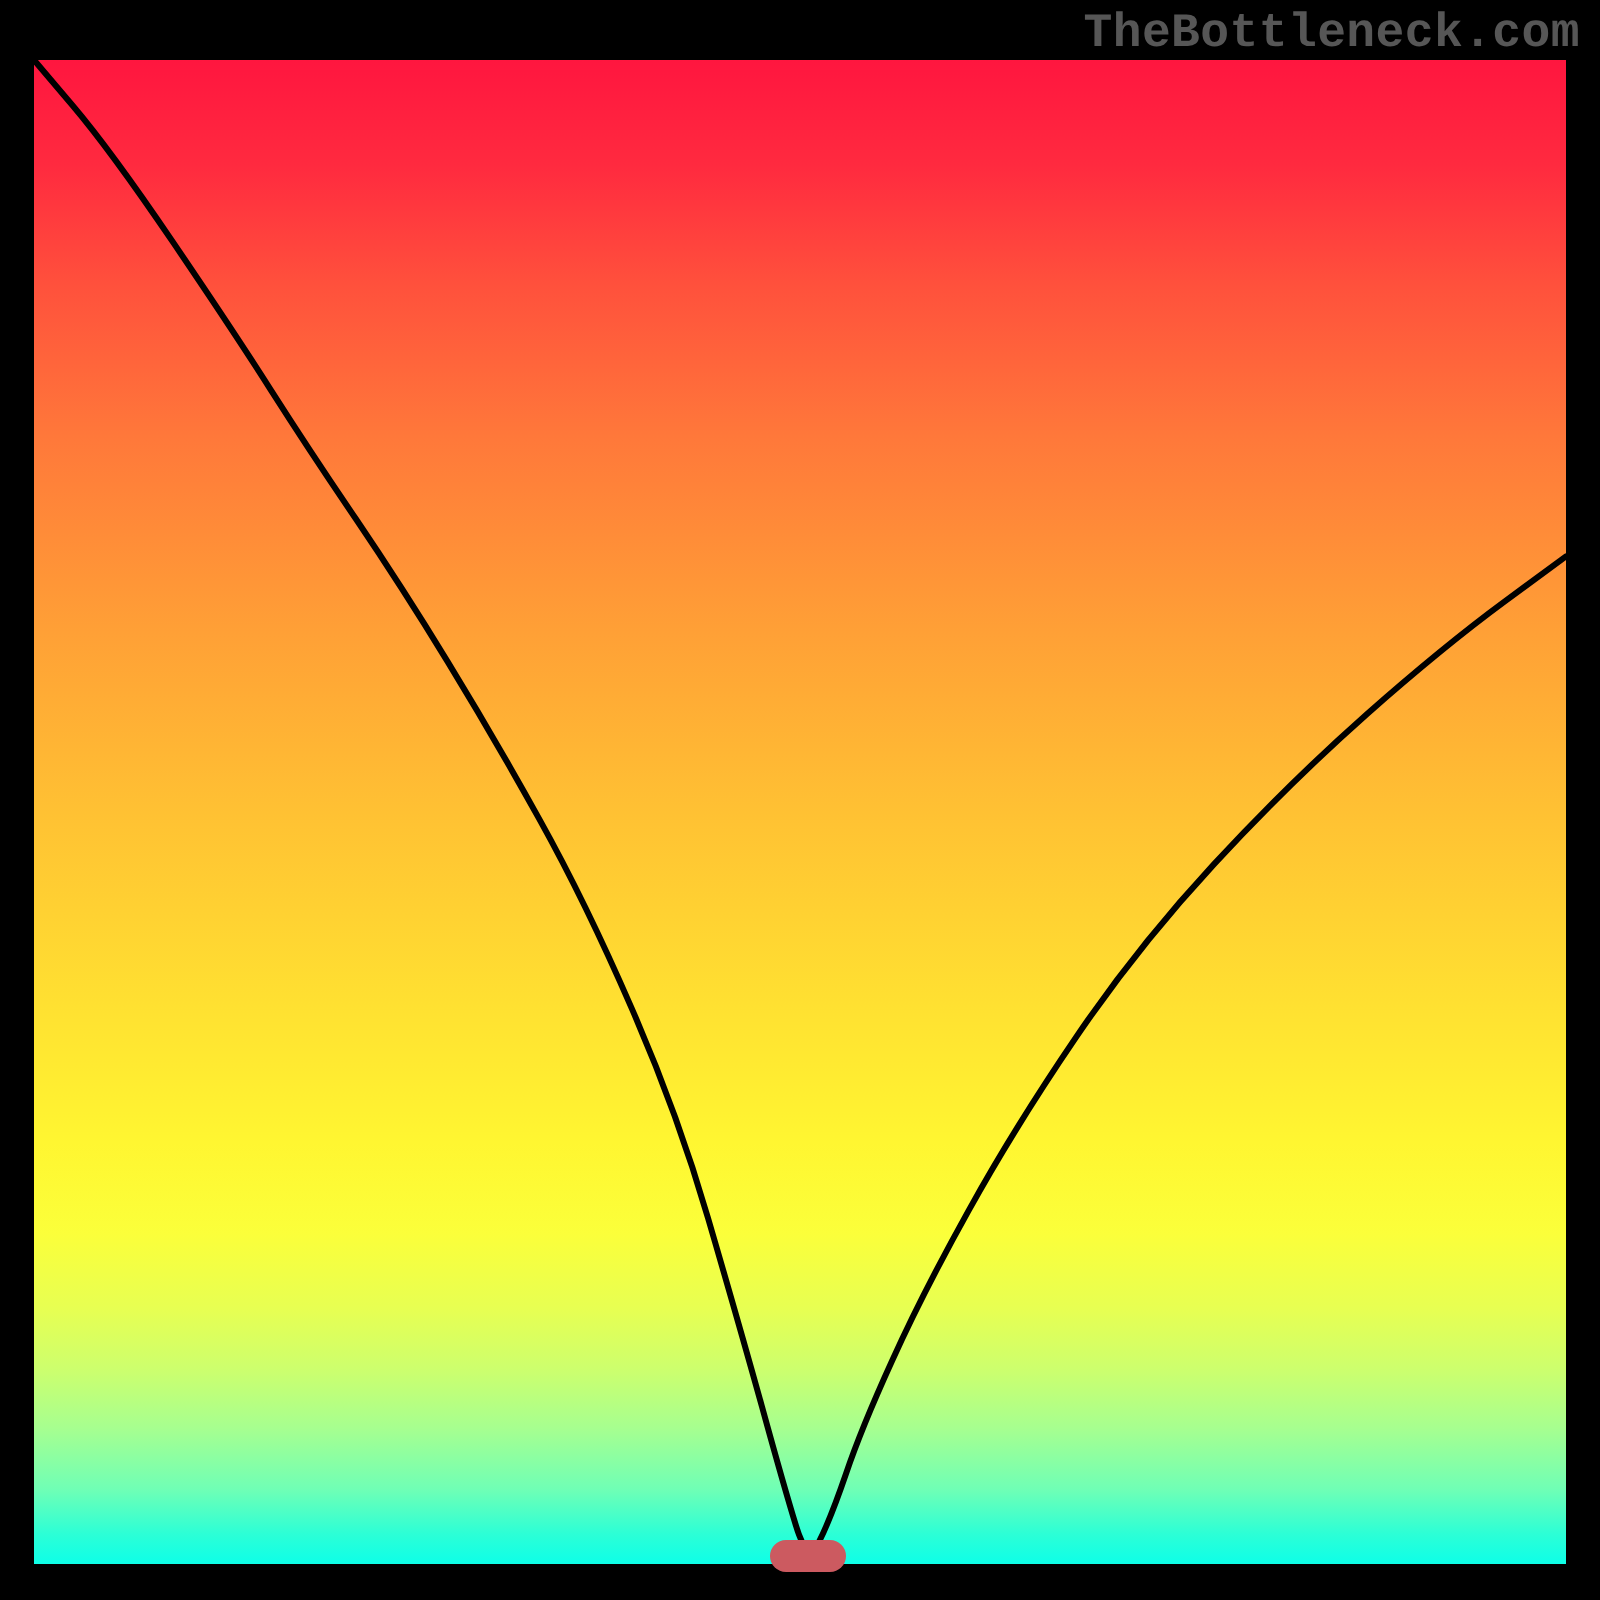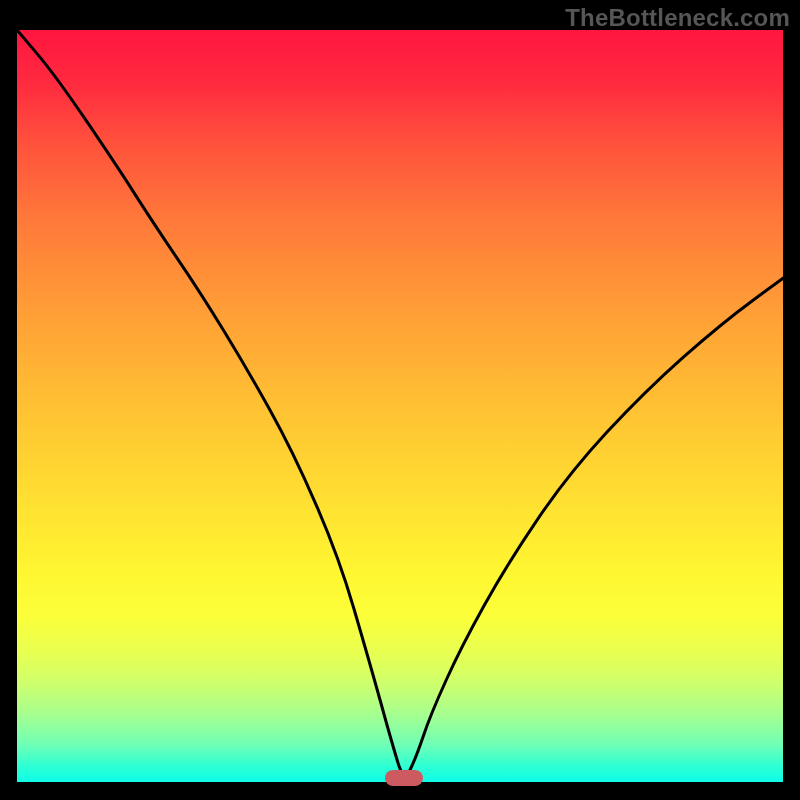--- a/index.html
+++ b/index.html
@@ -9,20 +9,21 @@
     height: 800px;
     overflow: hidden;
     background: #000;
     font-family: Arial, Helvetica, sans-serif;
   }
   .chart-wrap {
     position: relative;
     width: 800px;
     height: 800px;
     background: #000;
+    font-family: Liberation Mono, monospace;
   }
   .watermark {
     position: absolute;
     top: 4px;
     right: 10px;
     color: #565656;
     font-size: 24px;
     font-weight: 600;
     letter-spacing: 0.2px;
     z-index: 5;

